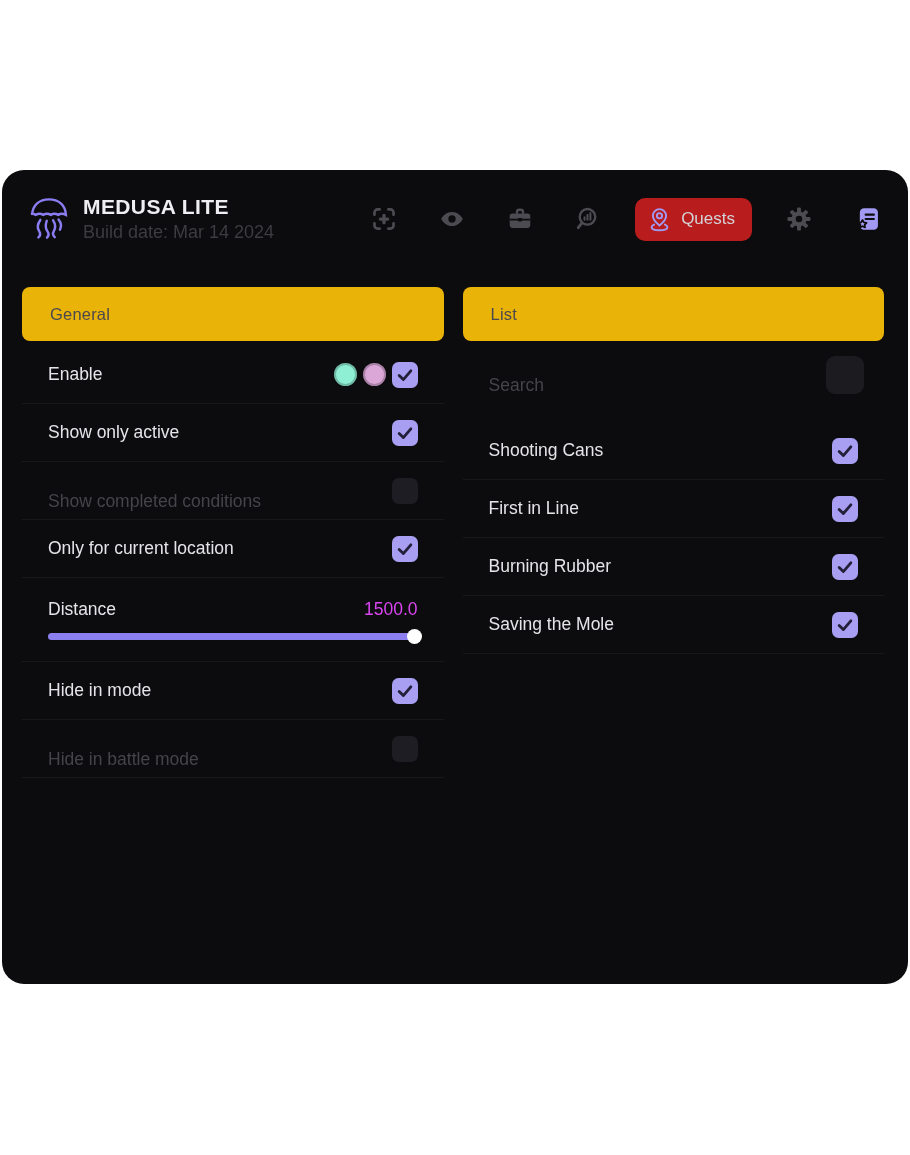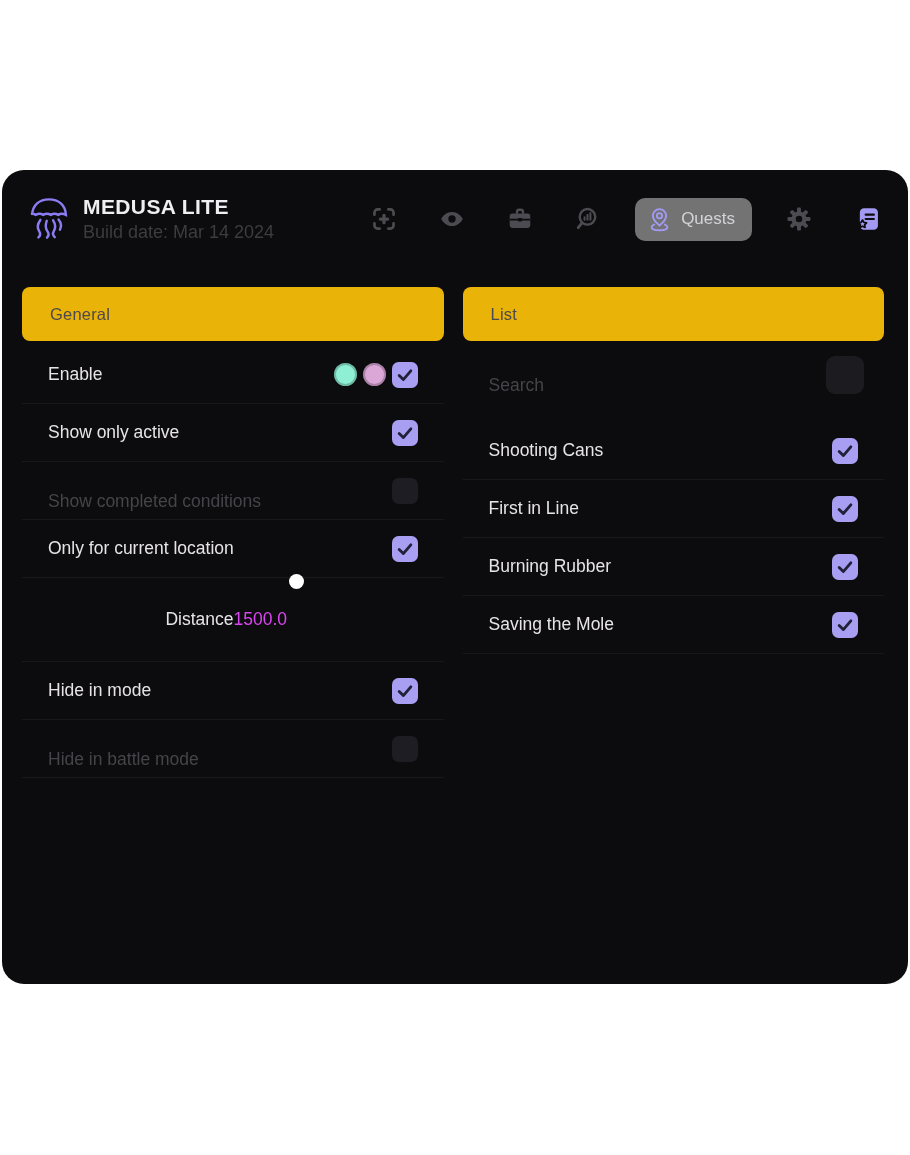--- a/index.html
+++ b/index.html
@@ -9,21 +9,21 @@
     background:#0c0b0d; border-radius:22px; overflow:hidden; }
 
   
   .header { display:flex; align-items:center; height:98px; padding:0 26px; }
   .logo { width:42px; height:48px; color:var(--logo,#8a7cf1); flex:0 0 auto; }
   .title-block { margin-left:13px; }
   .app-title { color:#efeef2; font-size:21px; font-weight:bold; letter-spacing:.4px; }
   .app-sub { color:#3d3c41; font-size:18px; margin-top:3px; }
   .hicons { margin-left:auto; display:flex; align-items:center; gap:42px; }
   .hicon { width:26px; height:26px; color:#4c4b51; cursor:pointer; flex:0 0 auto; }
-  .tab { display:flex; align-items:center; gap:10px; background:#737373; border-radius:10px;
+  .tab { display:flex; align-items:center; gap:10px; background:#b91c1c; border-radius:10px;
     padding:9px 17px 9px 13px; margin:0 -8px; cursor:pointer; }
   .tab svg { width:23px; height:25px; color:var(--icon-purple,#a29af2); }
   .tab-label { color:#d3d2d6; font-size:17px; }
   .hicon.purple { color:var(--icon-purple,#a29af2); width:28px; height:28px; }
 
   
   .content { display:grid; grid-template-columns:1fr 1fr; gap:19px; padding:19px 24px 0 20px; }
   .panel-header { height:54px; background:#eab308; border-radius:8px; display:flex;
     align-items:center; padding:0 28px; color:#4a494f; font-size:16.5px; letter-spacing:.2px; }
   .rows { margin-top:5px; }
@@ -36,21 +36,21 @@
   .dot.teal { background:var(--dot-teal,#8fefd4); }
   .dot.pink { background:var(--dot-pink,#daa7d6); }
   .checkbox { width:26px; height:26px; border-radius:6.5px; background:var(--accent,#a89ff3);
     display:flex; align-items:center; justify-content:center; cursor:pointer; }
   .checkbox svg { width:20px; height:20px; }
   .checkbox svg path { stroke:var(--check-mark,#232039); stroke-width:3.4; fill:none;
     stroke-linecap:round; stroke-linejoin:round; }
   .checkbox.unchecked { background:#1e1d23; }
 
   
-  .row.distance { height:84px; flex-direction:row; align-items:stretch;
+  .row.distance { height:84px; flex-direction:column; align-items:stretch;
     justify-content:center; gap:13px; }
   .drow { display:flex; justify-content:space-between; align-items:center; }
   .val { color:#d946ef; font-size:17.5px; }
   .slider { position:relative; height:7px; border-radius:4px;
     background:var(--slider,#8c80f0); cursor:pointer; }
   .thumb { position:absolute; right:-4px; top:50%; width:15px; height:15px;
     margin-top:-7.5px; border-radius:50%; background:var(--slider-thumb,#ffffff); cursor:grab; }
 
   
   .search-row { border-bottom:none; margin-bottom:18px; }

